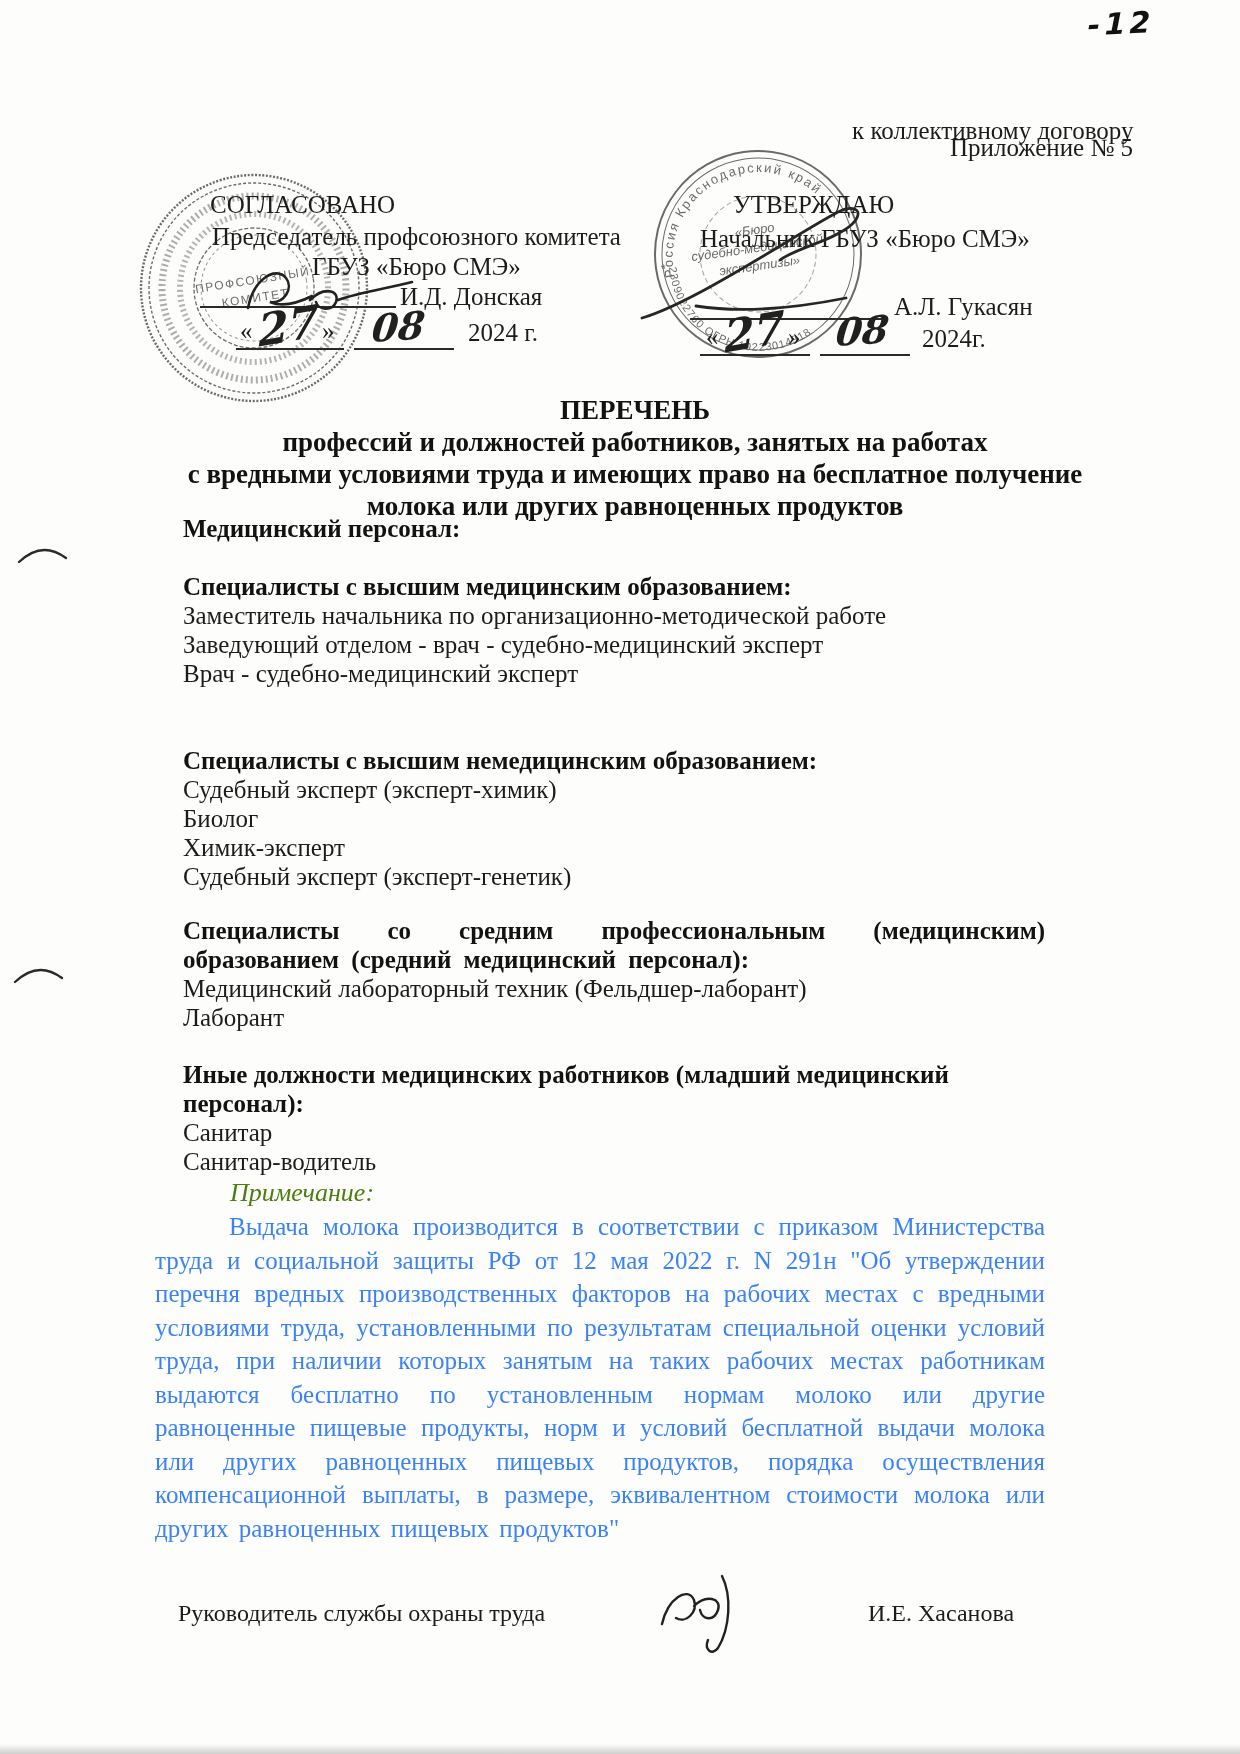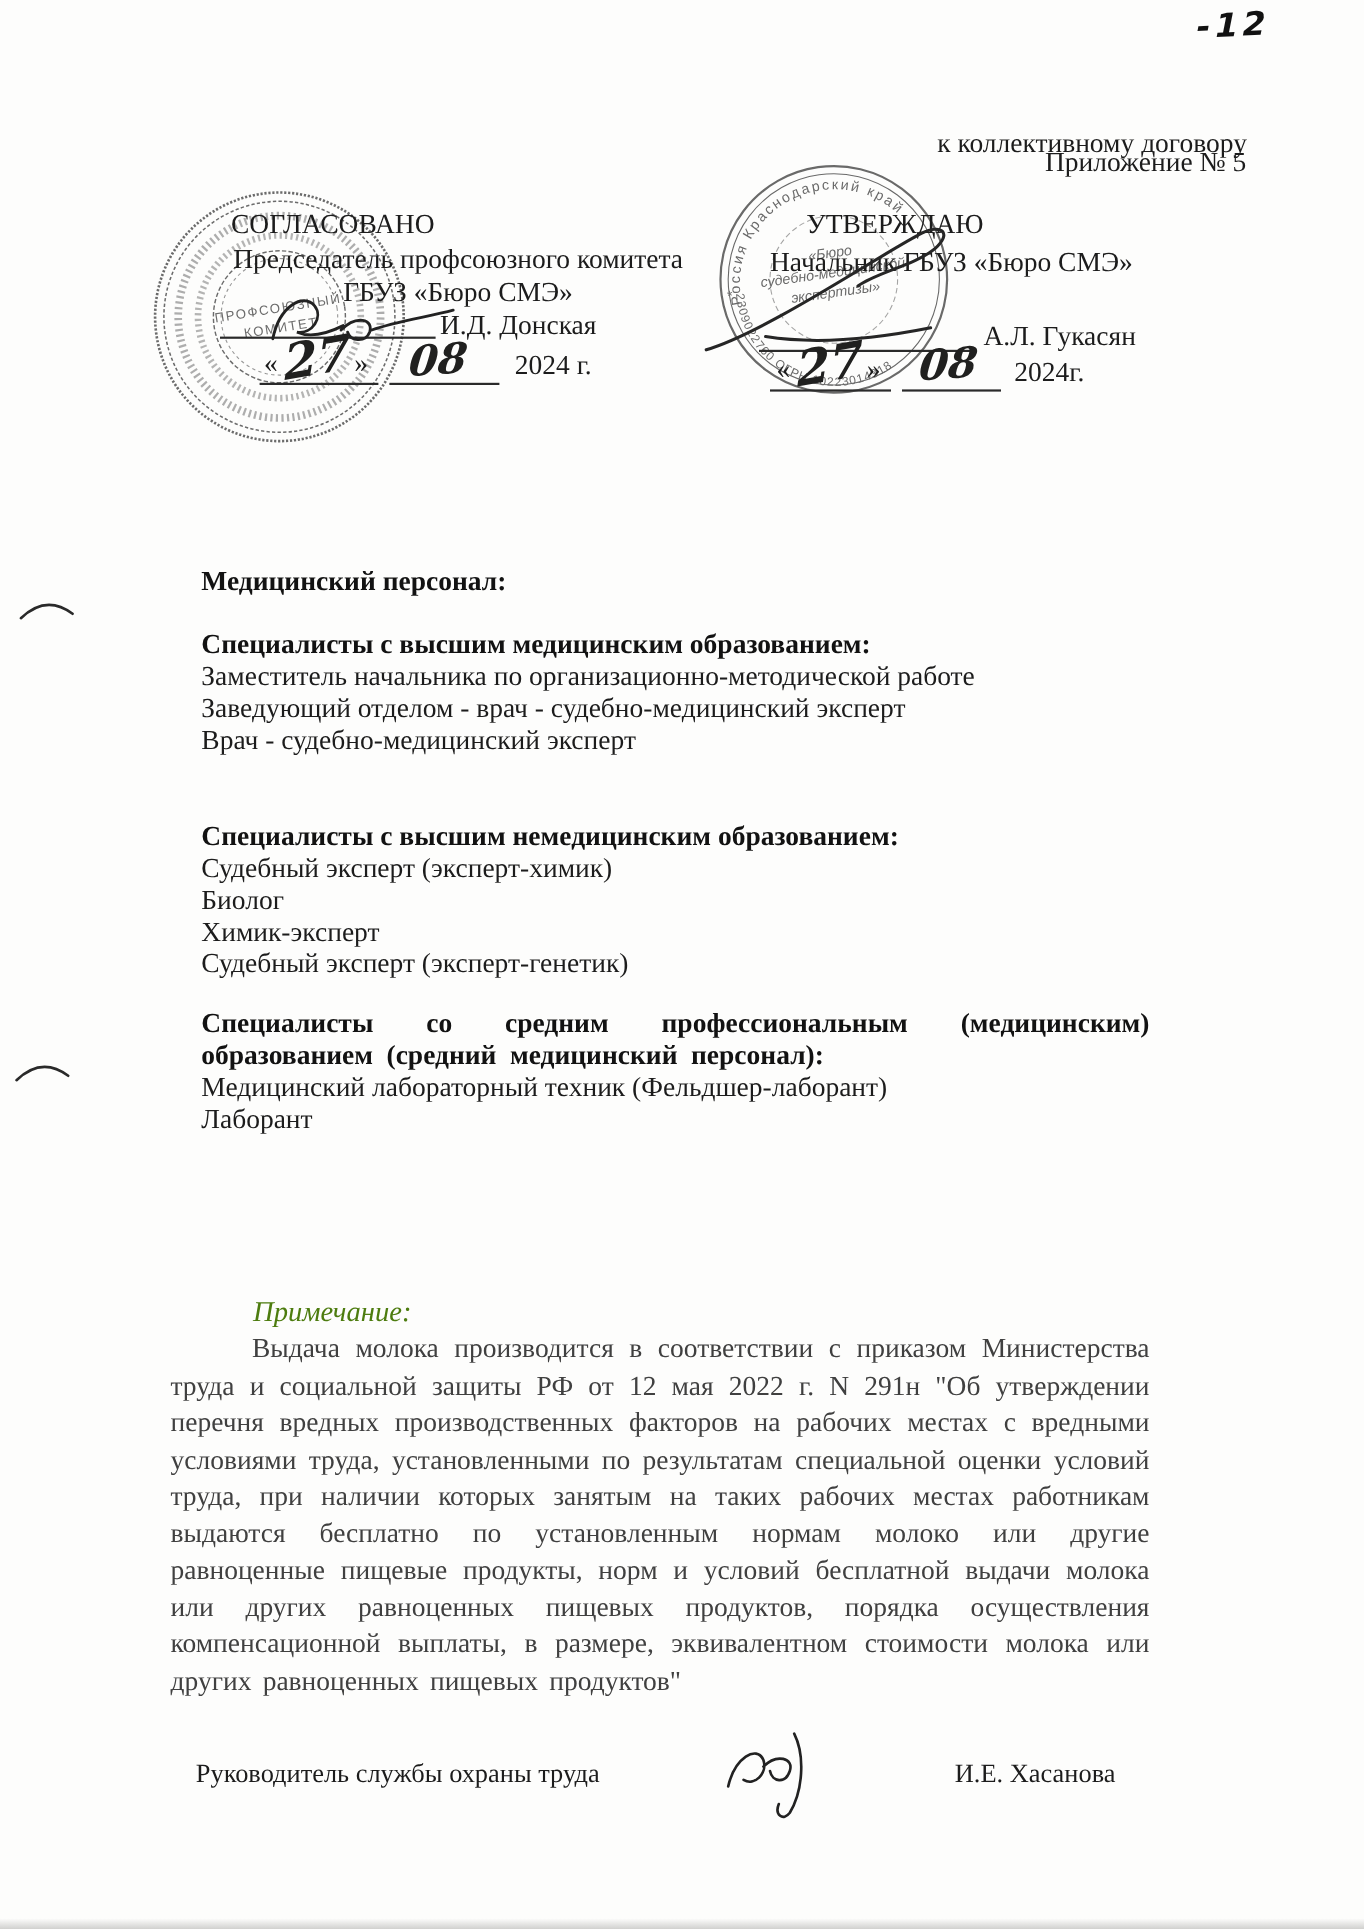--- a/index.html
+++ b/index.html
@@ -22,21 +22,21 @@
   .hand{
     font-family:"DejaVu Serif",serif;
     font-style:italic;font-weight:bold;color:#20201f;
   }
   .hw-day{font-size:44px;display:inline-block;transform:rotate(-10deg) skewX(-8deg);}
   .hw-month{font-size:38px;display:inline-block;transform:rotate(-4deg) skewX(-10deg);}
   .uline{position:absolute;height:0;border-bottom:2px solid #2a2a2a;}
   .stamp-svg{opacity:.82;}
   .note-para{
     width:890px;font-size:25px;line-height:33.5px;
-    text-align:justify;text-indent:74px;word-spacing:4px;color:#404040;
+    text-align:justify;text-indent:74px;word-spacing:4px;color:#3b82f6;
   }
   .note-label{font-style:italic;font-size:26px;color:#4d7c0f;}
   .page-mark{
     font-family:"DejaVu Sans",sans-serif;font-size:30px;color:#111;
     transform:skewX(-14deg) rotate(-3deg);letter-spacing:4px;font-weight:bold;
   }
   .sec-items div{white-space:nowrap;}
 </style>
 </head>
 <body>
@@ -120,20 +120,26 @@
   <span class="abs t25" style="left:788px;top:322px;z-index:2;">»</span>
   <div class="uline" style="left:700px;top:354px;width:110px;z-index:2;"></div>
   <span class="abs hand hw-month" style="left:836px;top:308px;z-index:3;">08</span>
   <div class="uline" style="left:820px;top:354px;width:90px;z-index:2;"></div>
   <span class="abs t25" style="left:922px;top:324px;z-index:2;">2024г.</span>
 
   <svg class="abs" style="left:636px;top:186px;z-index:3;" width="270" height="150" viewBox="0 0 270 150">
     <path d="M6,132 C60,116 160,48 202,26 C220,17 230,26 214,40 C196,55 160,62 144,74 M60,120 C110,128 170,120 210,112" fill="none" stroke="#262626" stroke-width="2.8" stroke-linecap="round"></path>
   </svg>
 
+  <div class="abs center" style="left:165px;top:394px;width:940px;font-size:27px;line-height:32px;">
+    <div class="bold">ПЕРЕЧЕНЬ</div>
+    <div class="bold">профессий и должностей работников, занятых на работах</div>
+    <div class="bold">с вредными условиями труда и имеющих право на бесплатное получение</div>
+    <div class="bold">молока или других равноценных продуктов</div>
+  </div>
 
   <div class="abs t25 bold" style="left:183px;top:514px;">Медицинский персонал:</div>
 
   <div class="abs t25" style="left:183px;top:572px;width:880px;">
     <div class="bold">Специалисты с высшим медицинским образованием:</div>
     <div class="sec-items">
       <div>Заместитель начальника по организационно-методической работе</div>
       <div>Заведующий отделом - врач - судебно-медицинский эксперт</div>
       <div>Врач - судебно-медицинский эксперт</div>
     </div>
@@ -150,20 +156,27 @@
   </div>
 
   <div class="abs t25" style="left:183px;top:916px;width:862px;">
     <div class="bold justify" style="word-spacing:6px;">Специалисты со средним профессиональным (медицинским) образованием (средний медицинский персонал):</div>
     <div class="sec-items">
       <div>Медицинский лабораторный техник (Фельдшер-лаборант)</div>
       <div>Лаборант</div>
     </div>
   </div>
 
+  <div class="abs t25" style="left:183px;top:1060px;width:880px;">
+    <div class="bold">Иные должности медицинских работников (младший медицинский персонал):</div>
+    <div class="sec-items">
+      <div>Санитар</div>
+      <div>Санитар-водитель</div>
+    </div>
+  </div>
 
   <div class="abs note-label" style="left:230px;top:1178px;">Примечание:</div>
   <div class="abs note-para" style="left:155px;top:1210px;">Выдача молока производится в соответствии с приказом Министерства труда и социальной защиты РФ от 12 мая 2022 г. N 291н "Об утверждении перечня вредных производственных факторов на рабочих местах с вредными условиями труда, установленными по результатам специальной оценки условий труда, при наличии которых занятым на таких рабочих местах работникам выдаются бесплатно по установленным нормам молоко или другие равноценные пищевые продукты, норм и условий бесплатной выдачи молока или других равноценных пищевых продуктов, порядка осуществления компенсационной выплаты, в размере, эквивалентном стоимости молока или других равноценных пищевых продуктов"</div>
 
   <div class="abs" style="left:178px;top:1600px;font-size:24px;">Руководитель службы охраны труда</div>
   <svg class="abs" style="left:648px;top:1562px;" width="110" height="92" viewBox="0 0 110 92">
     <path d="M14,62 C20,36 40,24 46,38 C50,50 38,62 28,56 M46,44 C58,32 74,36 70,48 C66,60 54,58 52,48
              M74,14 C84,34 82,66 70,86 C64,94 56,88 60,78" fill="none" stroke="#222" stroke-width="2.4" stroke-linecap="round"></path>
   </svg>
   <div class="abs" style="left:868px;top:1600px;font-size:24px;">И.Е. Хасанова</div>

